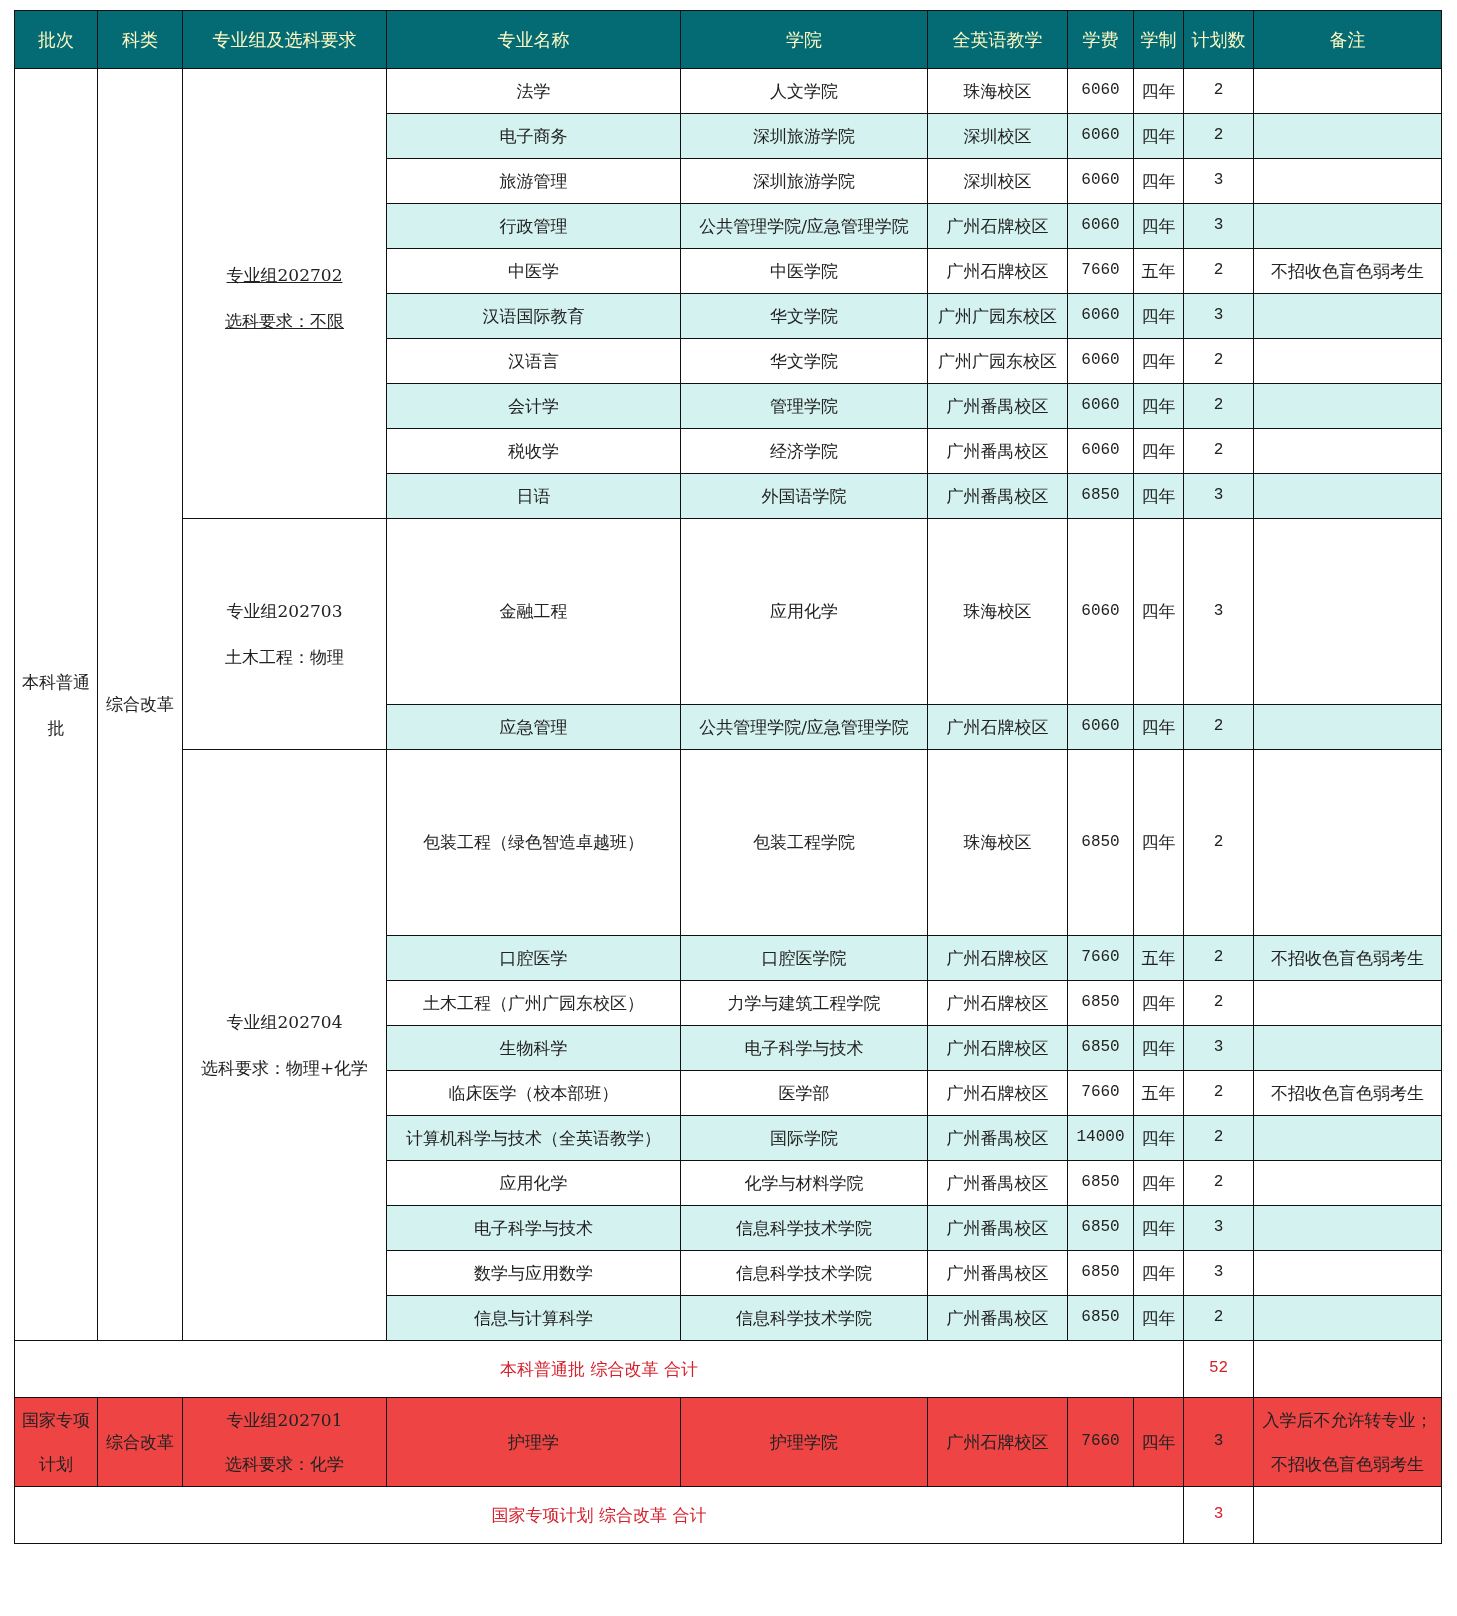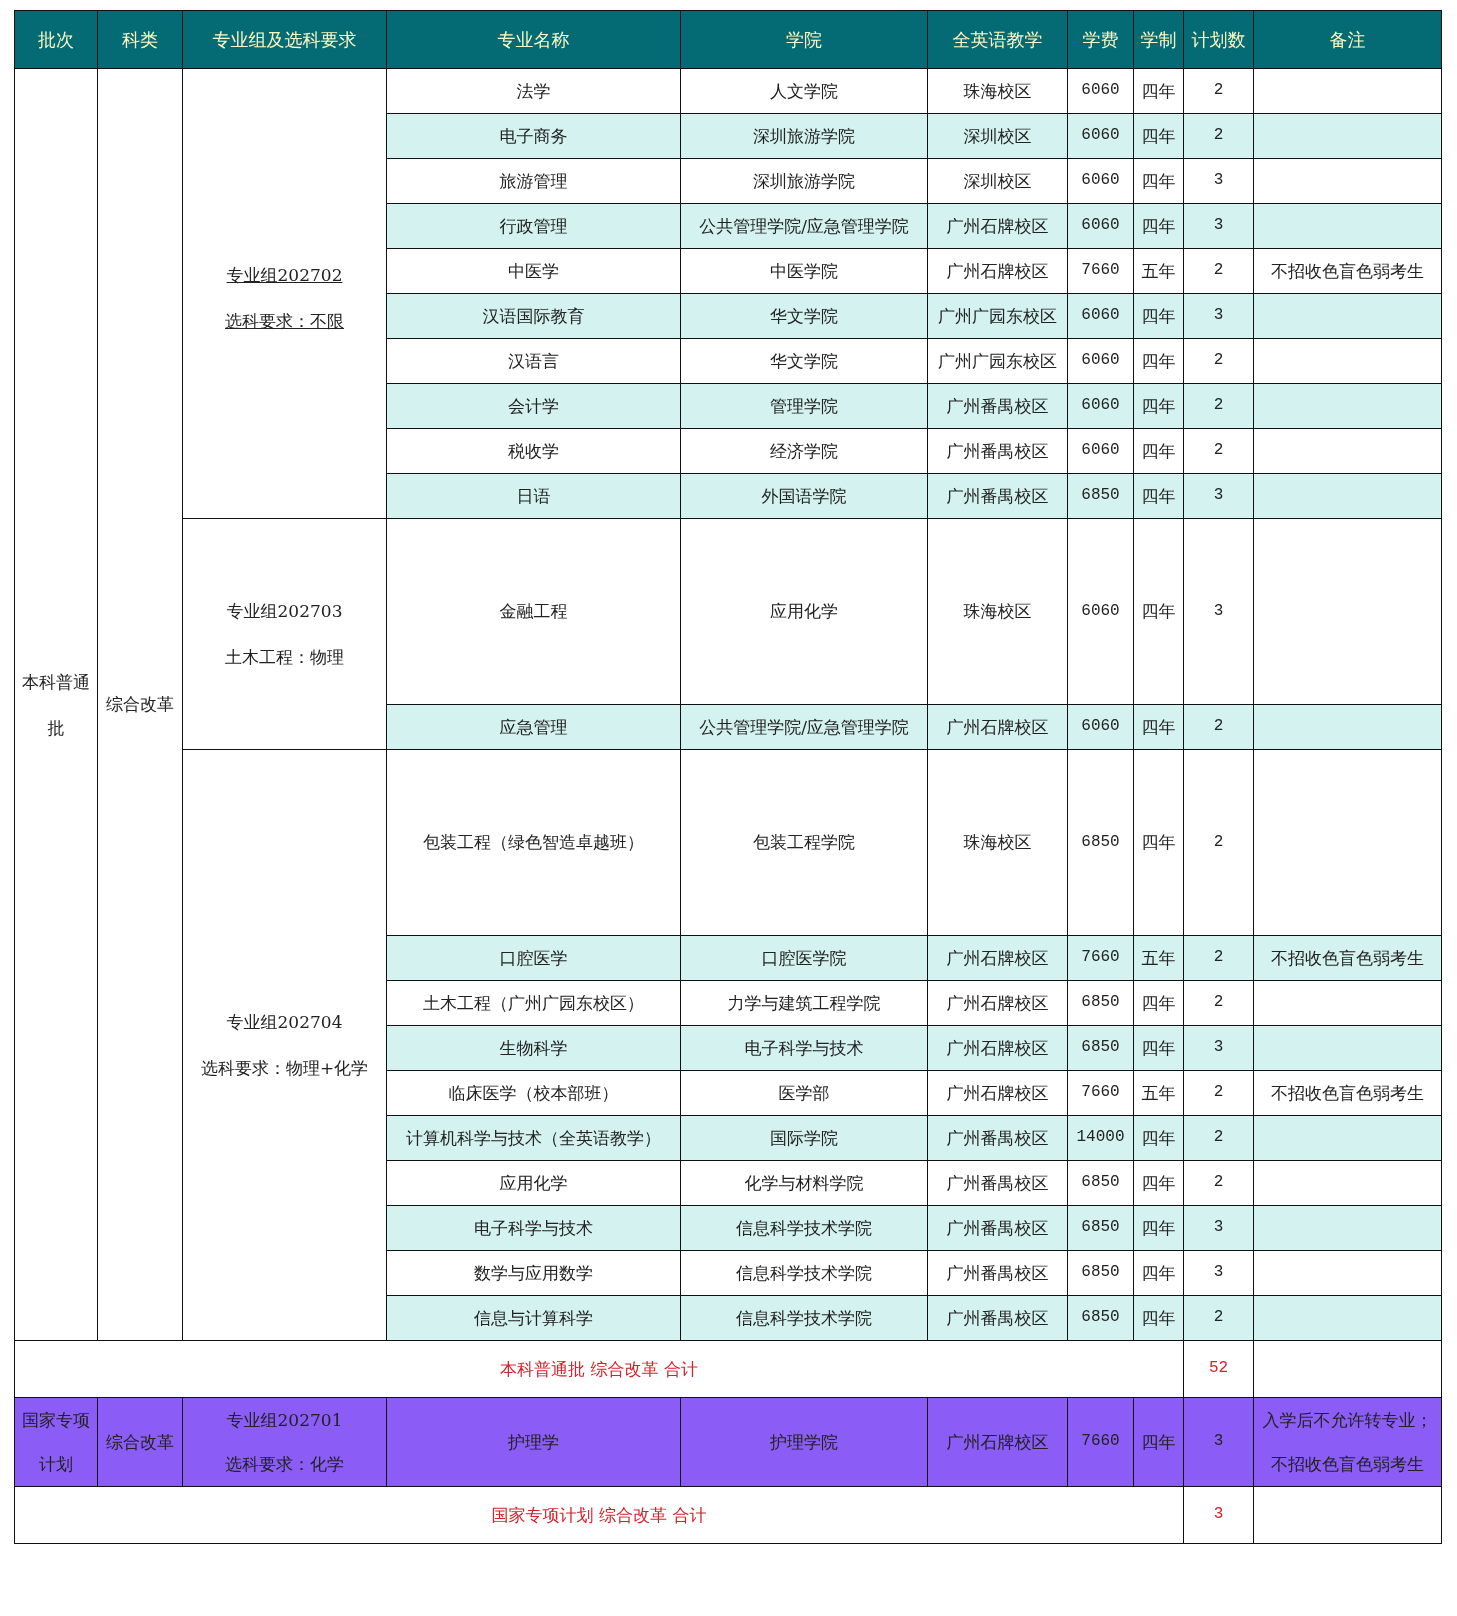--- a/index.html
+++ b/index.html
@@ -20,21 +20,21 @@
     height: 57px; font-family: "DejaVu Sans", "Liberation Sans", sans-serif; font-size: 18px;
   }
   tr.r td { height: 44px; }
   tr.tall td { height: 185px; text-align: center; }
   tr.alt td.m { background: #d4f2ef; }
   td.num { font-family: Liberation Mono, monospace; font-size: 16px; }
   td.merge { background: #fff; white-space: normal; }
   .stack { display: block; line-height: 46px; }
   tr.total td { height: 56px; border-radius: 18px; }
   .red { color: #d6202b; }
-  tr.special td { height: 88px; background: #8b5cf6; }
+  tr.special td { height: 88px; background: #ef4444; }
   tr.special td .stack { line-height: 44px; }
 </style>
 </head>
 <body>
 
 <table class="admit">
   <colgroup>
     <col style="width:83px">
       <col style="width:85px">
       <col style="width:204px">

